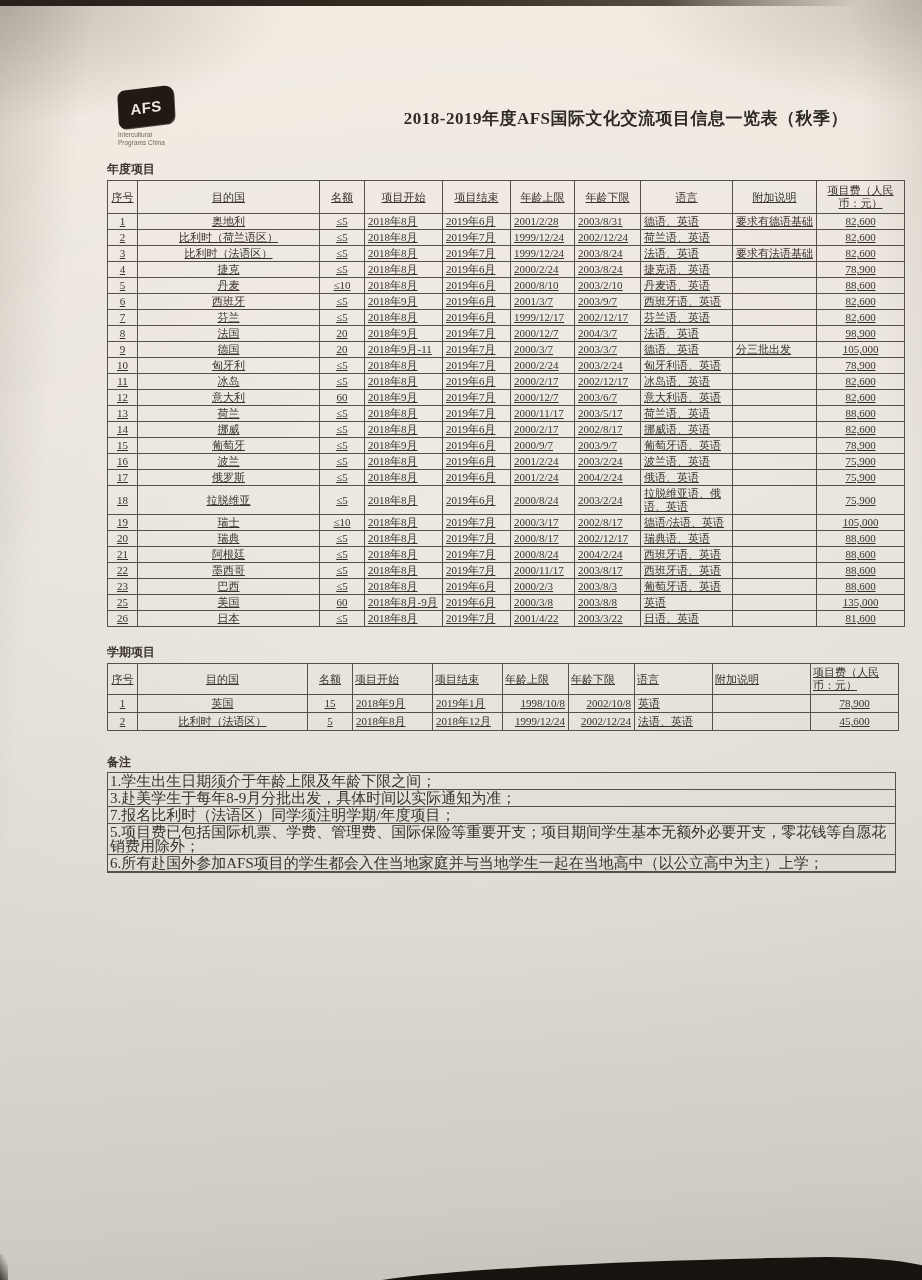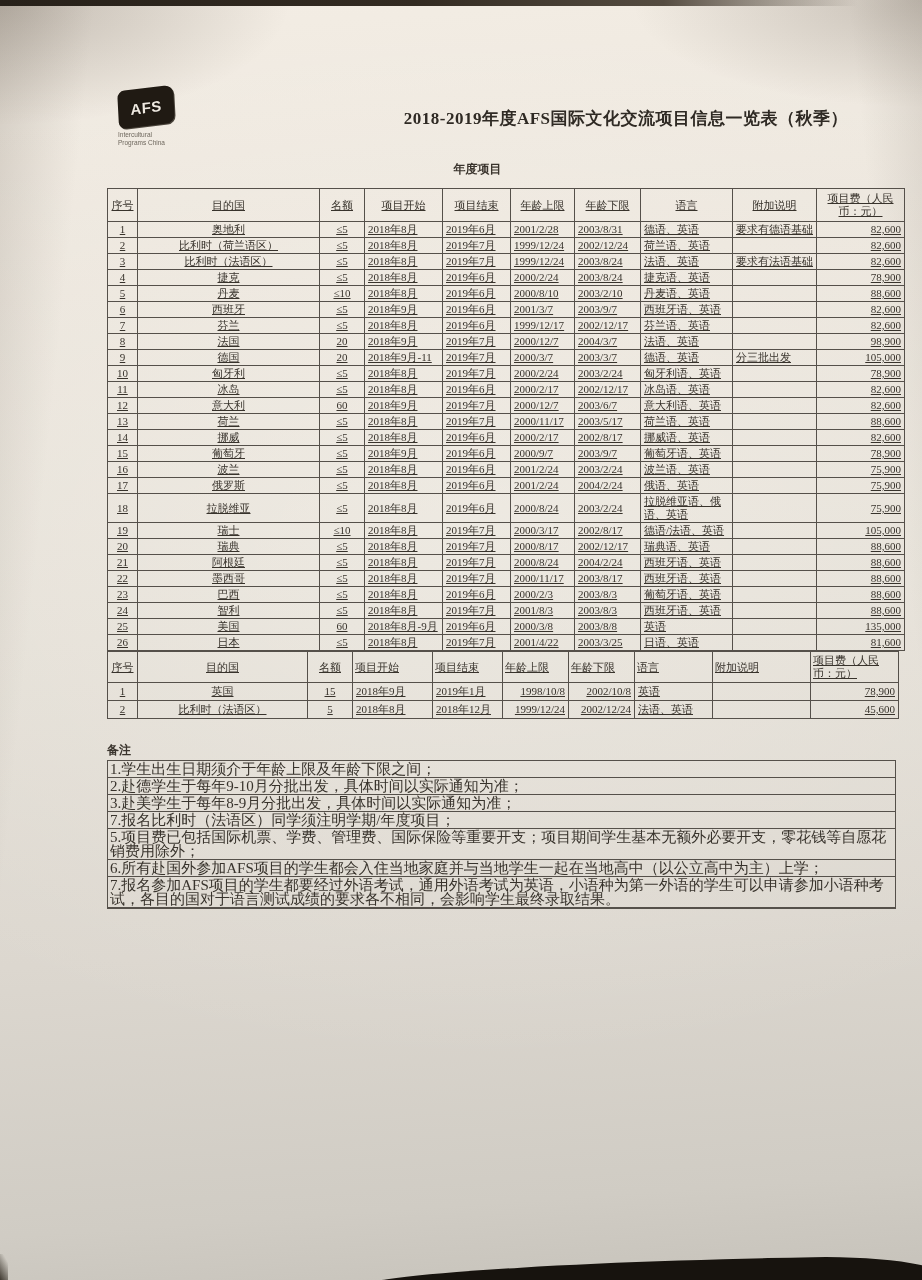--- a/index.html
+++ b/index.html
@@ -52,42 +52,42 @@
     font-family:"Liberation Sans",sans-serif;
     font-size:6.5px;line-height:8px;color:#6e675d;
   }
 
   .title{
     padding-top:21px;text-align:right;
     font-size:17px;font-weight:bold;letter-spacing:.5px;color:#2f2a24;
   }
 
   .section-label{font-size:12px;font-weight:bold;color:#3a342d;}
-  .label-annual{margin-top:31px;margin-bottom:10px;text-align:center;}
+  .label-annual{margin-top:31px;margin-bottom:2px;}
   .label-semester{margin-top:17px;margin-bottom:2px;}
   .label-notes{margin-top:23px;margin-bottom:1px;}
 
   table{border-collapse:collapse;table-layout:fixed;width:741px;text-decoration:underline;}
   th,td{
     border:1px solid #55504a;
     font-size:11px;line-height:13px;
     padding:1px 3px;
     overflow:hidden;
     vertical-align:middle;
     font-weight:normal;
     color:#38332c;
   }
   th{text-align:center;padding:3px 2px;line-height:13px;}
   td{text-align:center;height:13px;}
 
   
   table td:nth-child(4),table td:nth-child(5),
   table td:nth-child(7) ,table td:nth-child(6),
   table td:nth-child(8),table td:nth-child(9){text-align:left;}
-  table td:nth-child(10){text-align:right;}
+  table td:nth-child(10){text-align:center;}
 
   table.semester th{text-align:left;}
   table.semester th:nth-child(1),table.semester th:nth-child(2),
   table.semester th:nth-child(3){text-align:center;}
   table.semester td:nth-child(6),table.semester td:nth-child(7){text-align:right;}
   table.semester th,table.semester td{padding-top:2px;padding-bottom:2px;}
 
   
   .notes-box{
     width:787px;border:1px solid #55504a;border-bottom:1px solid #55504a;
@@ -404,70 +404,59 @@
             <td>≤5</td>
             <td>2018年8月</td>
             <td>2019年6月</td>
             <td>2000/2/3</td>
             <td>2003/8/3</td>
             <td>葡萄牙语、英语</td>
             <td></td>
             <td>88,600</td>
           </tr>
           <tr>
-            <td>24</td>
-            <td>智利</td>
-            <td>≤5</td>
-            <td>2018年8月</td>
-            <td>2019年7月</td>
-            <td>2001/8/3</td>
-            <td>2003/8/3</td>
-            <td>西班牙语、英语</td>
-            <td></td>
-            <td>88,600</td>
-          </tr>
-          <tr>
             <td>25</td>
             <td>美国</td>
             <td>60</td>
             <td>2018年8月-9月</td>
             <td>2019年6月</td>
             <td>2000/3/8</td>
             <td>2003/8/8</td>
             <td>英语</td>
             <td></td>
             <td>135,000</td>
           </tr>
           <tr>
             <td>26</td>
             <td>日本</td>
             <td>≤5</td>
             <td>2018年8月</td>
             <td>2019年7月</td>
             <td>2001/4/22</td>
-            <td>2003/3/25</td>
+            <td>2003/3/22</td>
             <td>日语、英语</td>
             <td></td>
             <td>81,600</td>
           </tr>
         </tbody>
       <colgroup>
         <col style="width:30px">
           <col style="width:182px">
           <col style="width:45px">
         <col style="width:78px">
           <col style="width:68px">
           <col style="width:64px">
         <col style="width:66px">
           <col style="width:92px">
           <col style="width:84px">
         <col style="width:88px">
       </colgroup>
     </table>
 
+    <div class="section-label label-semester">学期项目</div>
     <table class="semester">
       <thead>
           <tr>
             <th>序号</th>
             <th>目的国</th>
             <th>名额</th>
             <th>项目开始</th>
             <th>项目结束</th>
             <th>年龄上限</th>
             <th>年龄下限</th>
@@ -512,25 +501,23 @@
         <col style="width:66px">
           <col style="width:78px">
           <col style="width:98px">
         <col style="width:88px">
       </colgroup>
     </table>
 
     <div class="section-label label-notes">备注</div>
     <div class="notes-box">
         <div class="note-row">1.学生出生日期须介于年龄上限及年龄下限之间；</div>
-        <div class="note-row">2.赴德学生于每年9-10月分批出发，具体时间以实际通知为准；</div>
         <div class="note-row">3.赴美学生于每年8-9月分批出发，具体时间以实际通知为准；</div>
         <div class="note-row">7.报名比利时（法语区）同学须注明学期/年度项目；</div>
         <div class="note-row">5.项目费已包括国际机票、学费、管理费、国际保险等重要开支；项目期间学生基本无额外必要开支，零花钱等自愿花销费用除外；</div>
         <div class="note-row">6.所有赴国外参加AFS项目的学生都会入住当地家庭并与当地学生一起在当地高中（以公立高中为主）上学；</div>
-        <div class="note-row">7.报名参加AFS项目的学生都要经过外语考试，通用外语考试为英语，小语种为第一外语的学生可以申请参加小语种考试，各目的国对于语言测试成绩的要求各不相同，会影响学生最终录取结果。</div>
       </div>
 
   </div>
 
   <div class="edge-bottom-right"></div>
   <div class="edge-bottom-left"></div>
 </div>
 
 </body></html>

